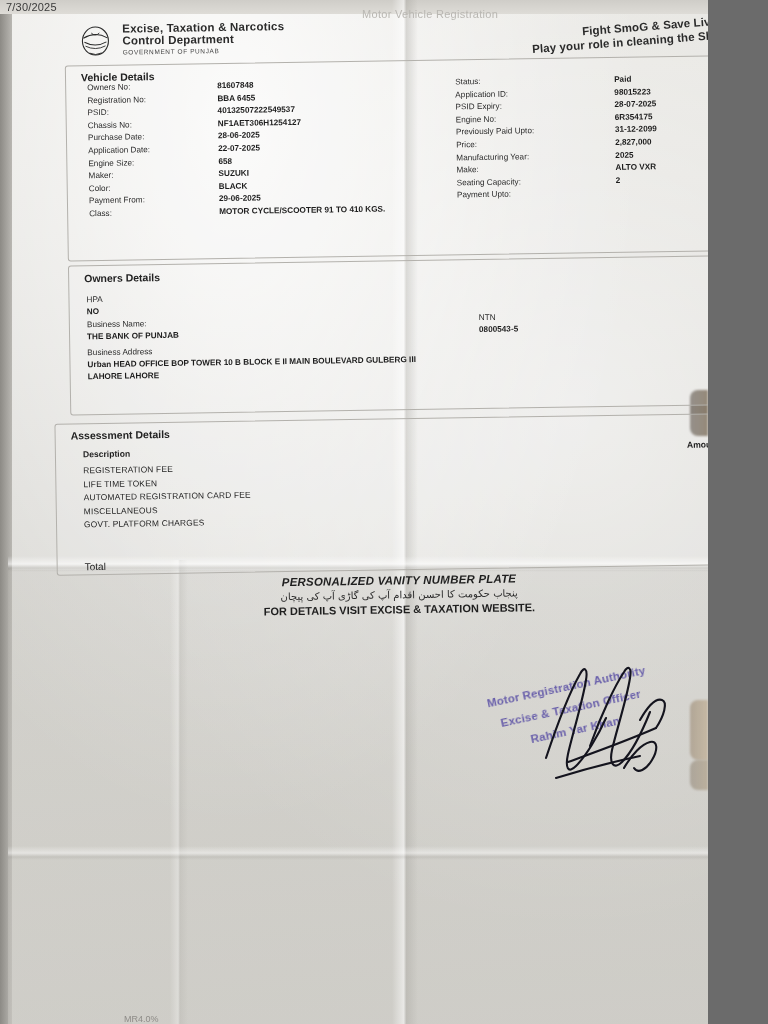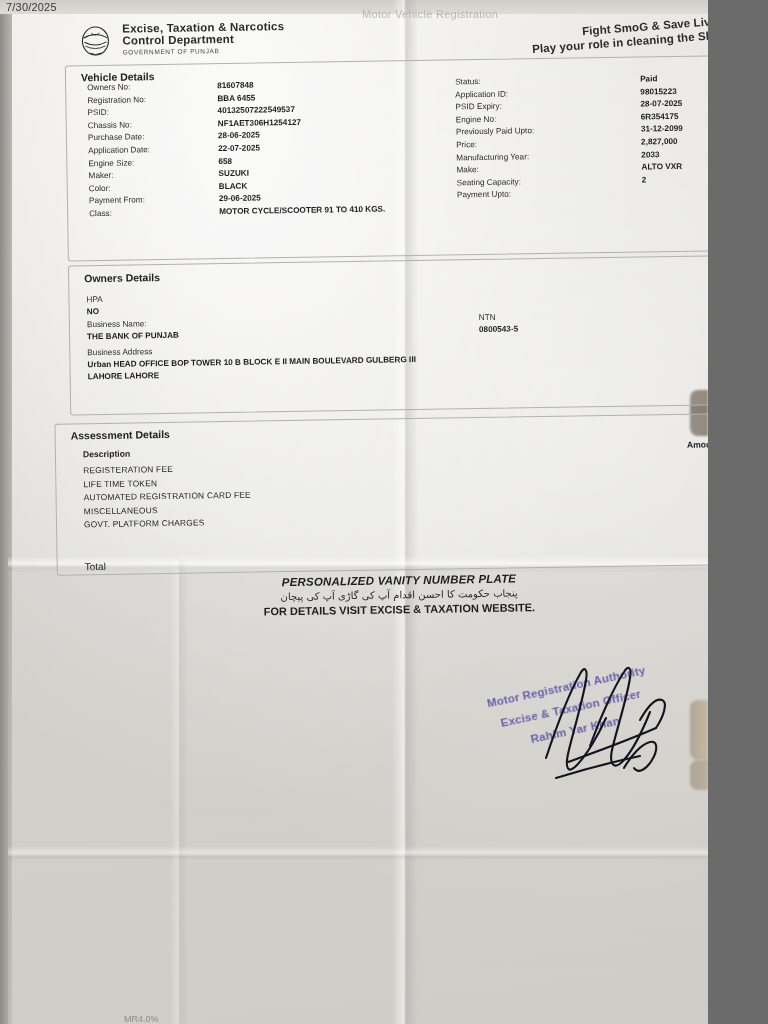--- a/index.html
+++ b/index.html
@@ -153,21 +153,21 @@
     font-size: 8.2px; color: #2b2b2b; white-space: nowrap;
   }
   .val {
     position: absolute; top: 0;
     font-size: 8.2px; color: #1d1d1d; font-weight: 700; white-space: nowrap;
   }
 
   .col-left { position: absolute; left: 52px; top: 70px; width: 330px; }
   .col-right { position: absolute; left: 420px; top: 70px; width: 270px; }
   .col-left .val { left: 130px; }
-  .col-right .val { left: 151px; padding-left: 34px; }
+  .col-right .val { left: 125px; padding-left: 34px; }
 
   
   .own { position: absolute; left: 48px; top: 282px; width: 420px; }
   .own .line { font-size: 8.2px; color: #2b2b2b; height: 12.4px; white-space: nowrap; }
   .own .strong { font-weight: 700; color: #1d1d1d; }
   .own-right { position: absolute; left: 440px; top: 306px; }
   .own-right .line { font-size: 8.2px; color: #2b2b2b; height: 12.4px; }
   .own-right .strong { font-weight: 700; color: #1d1d1d; }
   .addr-line {
     font-size: 8.2px; font-weight: 700; color: #1d1d1d; height: 11.6px; white-space: nowrap;
@@ -348,21 +348,21 @@
       <div class="row">
         <span class="lbl">Previously Paid Upto:</span>
         <span class="val">31-12-2099</span>
       </div>
       <div class="row">
         <span class="lbl">Price:</span>
         <span class="val">2,827,000</span>
       </div>
       <div class="row">
         <span class="lbl">Manufacturing Year:</span>
-        <span class="val">2033</span>
+        <span class="val">2025</span>
       </div>
       <div class="row">
         <span class="lbl">Make:</span>
         <span class="val">ALTO VXR</span>
       </div>
       <div class="row">
         <span class="lbl">Seating Capacity:</span>
         <span class="val">2</span>
       </div>
       <div class="row">

